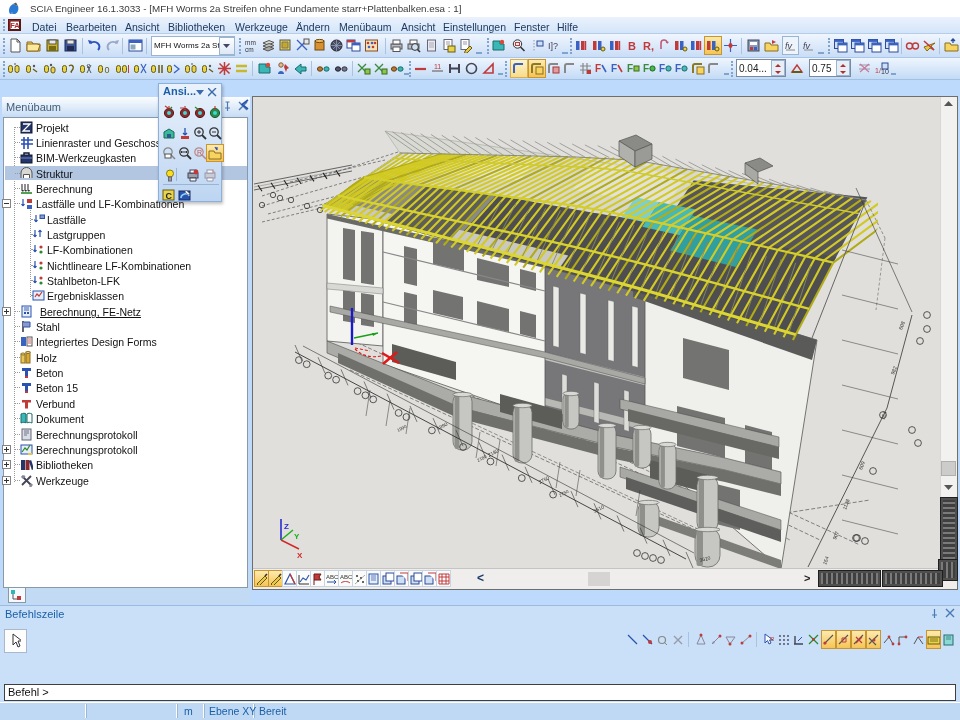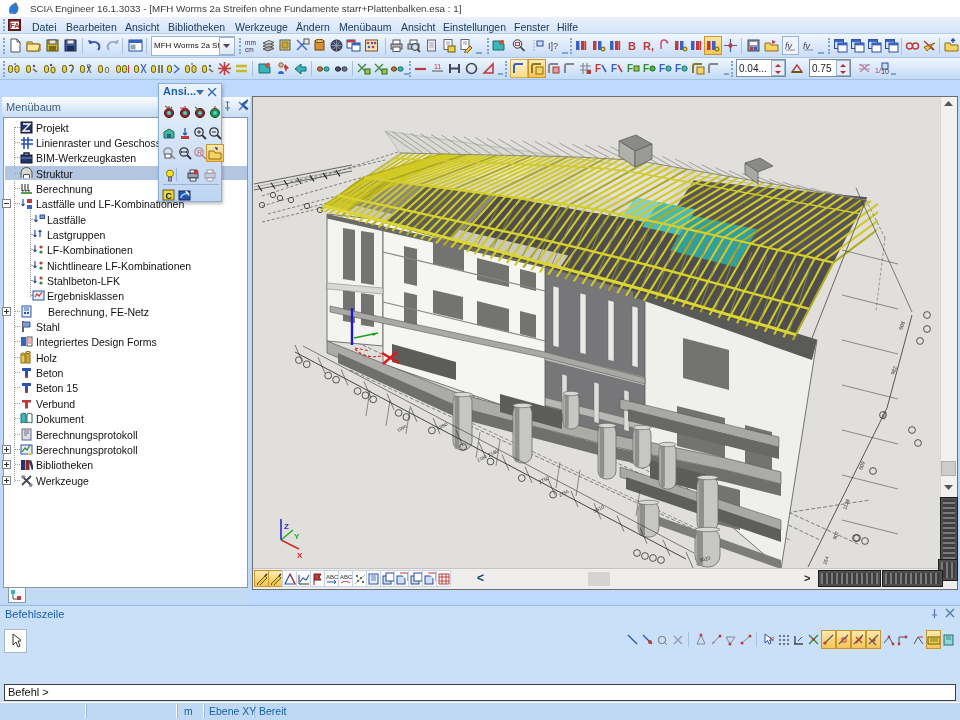--- a/index.html
+++ b/index.html
@@ -566,21 +566,21 @@
 <div style="position:absolute;left:15px;top:311px;width:5px;height:1px;border-top:1px dotted #9a9a9a;"></div>
 <div style="position:absolute;left:2px;top:307px;width:9px;height:9px;background:#fff;border:1px solid #848484;"></div>
 <div style="position:absolute;left:4px;top:311px;width:5px;height:1px;background:#333;"></div>
 <div style="position:absolute;left:6px;top:309px;width:1px;height:5px;background:#333;"></div>
 <svg style="position:absolute;left:20px;top:305px;" width="13" height="13" viewBox="0 0 13 13">
     <rect x="2" y="1" width="9" height="11" fill="#e8eef8" stroke="#2a52b0"></rect>
     <path d="M4 3h5M4 5h5" stroke="#2a52b0" stroke-width="0.9"></path>
     <rect x="4" y="7" width="2" height="2" fill="#2a52b0"></rect>
     <rect x="7" y="7" width="2" height="2" fill="#2a52b0"></rect>
   </svg>
-<div style="position:absolute;left:48px;top:306px;font:normal 10.5px 'Liberation Sans',sans-serif;color:#111;white-space:nowrap;">Berechnung, FE-Netz</div>
+<div style="position:absolute;left:40px;top:306px;font:normal 10.5px 'Liberation Sans',sans-serif;color:#111;white-space:nowrap;text-decoration:underline;">Berechnung, FE-Netz</div>
 <div style="position:absolute;left:15px;top:326px;width:5px;height:1px;border-top:1px dotted #9a9a9a;"></div>
 <svg style="position:absolute;left:20px;top:320px;" width="13" height="13" viewBox="0 0 13 13">
     <path d="M3 1v11" stroke="#223" stroke-width="1.4"></path>
     <path d="M3 2h7v5H3" fill="#8a9ac8" stroke="#2a52b0"></path>
   </svg>
 <div style="position:absolute;left:36px;top:321px;font:normal 10.5px 'Liberation Sans',sans-serif;color:#111;white-space:nowrap;">Stahl</div>
 <div style="position:absolute;left:15px;top:341px;width:5px;height:1px;border-top:1px dotted #9a9a9a;"></div>
 <svg style="position:absolute;left:20px;top:335px;" width="13" height="13" viewBox="0 0 13 13">
     <rect x="1" y="2" width="5" height="9" fill="#3a62c2"></rect>
     <rect x="7" y="2" width="5" height="9" fill="#fff" stroke="#555"></rect>

